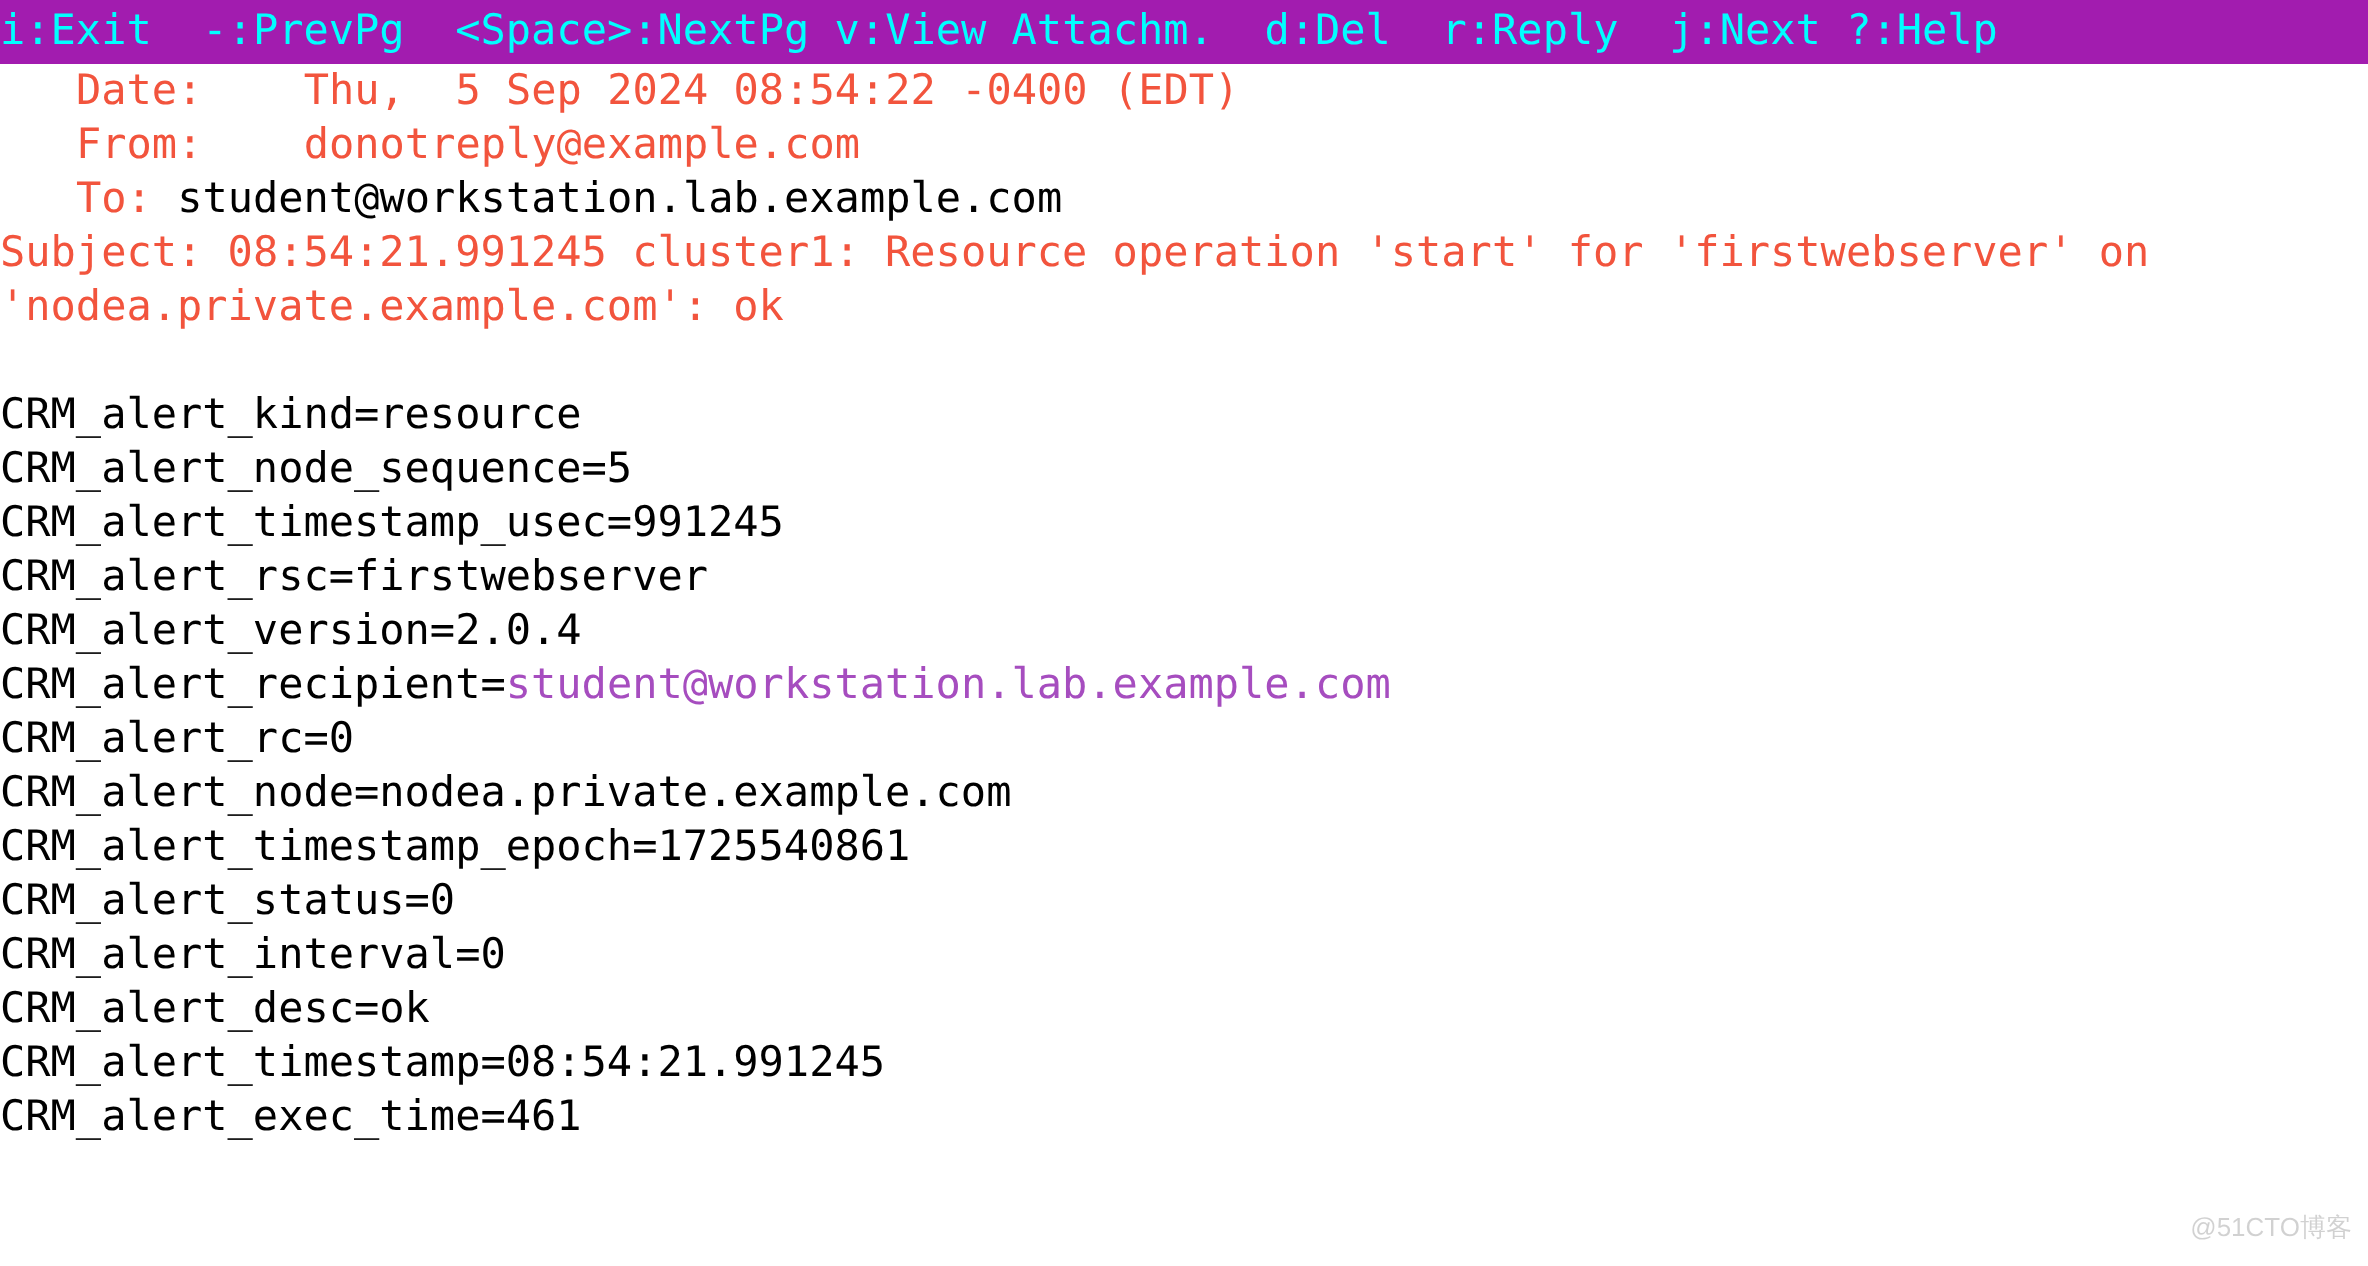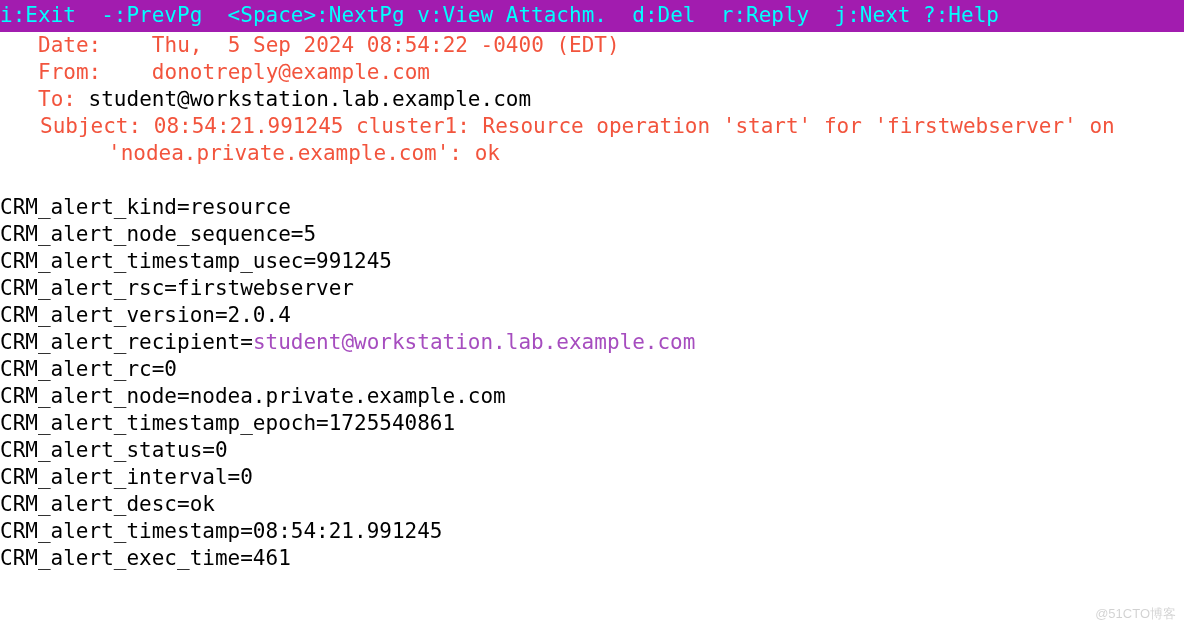--- a/index.html
+++ b/index.html
@@ -40,30 +40,28 @@
     right: 8px;
     bottom: 6px;
     font-family: Liberation Sans, sans-serif;
     font-size: 13px;
     color: rgba(0,0,0,0.18);
   }
   .subject-wrap {
     color: #f2543d;
     padding-right: 40px;
     word-wrap: break-word;
-    padding-left: 40px;
   }
   .subject-label {
     white-space: pre;
   }
   .subject-text {
     white-space: normal;
   }
   .indent-line {
-    padding-left: 108px;
     text-indent: 0;
   }
 </style>
 </head>
 <body>
 
 <div class="menubar"><span>i:Exit</span><span>  </span><span>-:PrevPg</span><span>  </span><span>&lt;Space&gt;:NextPg</span><span> </span><span>v:View Attachm.</span><span>  </span><span>d:Del</span><span>  </span><span>r:Reply</span><span>  </span><span>j:Next</span><span> </span><span>?:Help</span></div>
 
 <div class="content">
   <div class="line"><span class="hdr-red">Date: </span><span class="hdr-red">Thu,  5 Sep 2024 08:54:22 -0400 (EDT)</span></div>

